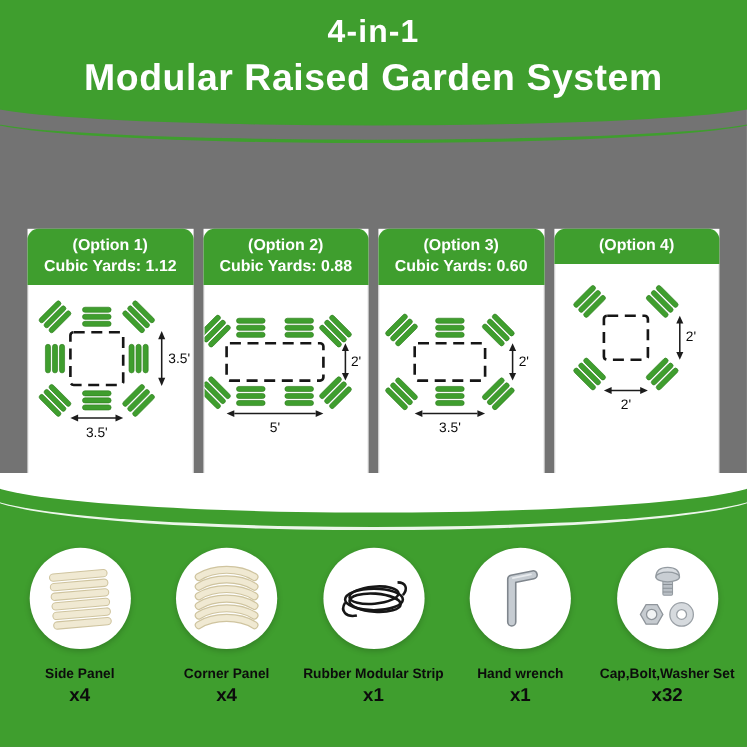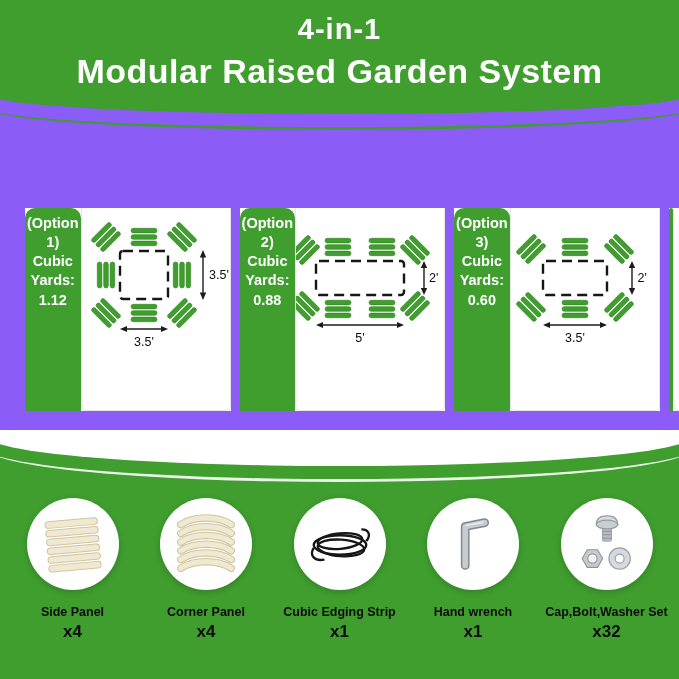--- a/index.html
+++ b/index.html
@@ -1,38 +1,38 @@
 <!DOCTYPE html>
 <html><head>
 <meta charset="utf-8">
 <style>
   * { margin:0; padding:0; box-sizing:border-box; }
   html,body { width:679px; height:679px; }
   body { font-family:"Liberation Sans", sans-serif; background:#fff; overflow:hidden; }
-  .screen { position:relative; width:679px; height:679px; background:#8b5cf6; overflow:hidden; }
+  .screen { position:relative; width:679px; height:679px; background:#737373; overflow:hidden; }
 
   
   .banner {
     position:absolute; top:0; left:-2%; width:104%; height:114px;
     background:#3F9E2E; color:#fff; text-align:center;
     border-bottom-left-radius:50% 20px; border-bottom-right-radius:50% 20px;
     z-index:2;
   }
   .banner-line1 { padding-top:13px; font-size:29px; font-weight:bold; letter-spacing:1px; }
   .banner-line2 { margin-top:6px; font-size:34px; font-weight:bold; letter-spacing:0.5px; }
   .banner-arc {
     position:absolute; top:96px; left:-2%; width:104%; height:34px;
     border-bottom:3px solid #3F9E2E;
     border-bottom-left-radius:50% 22px; border-bottom-right-radius:50% 22px;
     z-index:1;
   }
 
   
   .options-row { position:absolute; top:208px; left:25px; right:25px; display:flex; gap:9px; }
-  .card { flex:1; display:flex; flex-direction:row; background:#fff; }
+  .card { flex:1; display:flex; flex-direction:column; background:#fff; }
   .card-head {
     background:#3F9E2E; color:#fff; text-align:center;
     border-radius:10px 10px 0 0; padding:6px 2px 7px 2px;
     font-weight:bold; font-size:14.5px; line-height:1.32;
   }
   .card-body {
     border:1px solid #e6e6e6; border-top:none; border-radius:0 0 5px 5px;
     height:203px; display:flex; align-items:flex-start; justify-content:center; padding-top:4px;
   }
   svg.diagram { width:148px; height:146px; }
@@ -180,20 +180,21 @@
             <polygon class="arrow-head" points="32,110 39,106.9 39,113.1"></polygon>
             <polygon class="arrow-head" points="96,110 89,106.9 89,113.1"></polygon>
           </g>
           <text class="dim" x="64" y="127" text-anchor="middle">3.5'</text>
         </svg>
       </div>
     </section>
 
     <section class="card">
       <div class="card-head">
+        <div>(Option 4)</div>
       </div>
       <div class="card-body">
         <svg class="diagram" viewBox="0 0 148 140">
           <rect class="bed" x="44" y="40" width="40" height="40" rx="3"></rect>
           <use href="#ph" transform="translate(31,27) rotate(-45) translate(-13,-8.7)"></use>
           <use href="#ph" transform="translate(97,27) rotate(45) translate(-13,-8.7)"></use>
           <use href="#ph" transform="translate(31,93) rotate(45) translate(-13,-8.7)"></use>
           <use href="#ph" transform="translate(97,93) rotate(-45) translate(-13,-8.7)"></use>
           <g>
             <line class="arrow-line" x1="113" y1="46" x2="113" y2="74"></line>
@@ -264,21 +265,21 @@
           <svg width="70" height="70" viewBox="0 0 72 72">
             <g fill="none" stroke="#161616" stroke-width="2.4">
               <ellipse cx="36" cy="37" rx="27" ry="10"></ellipse>
               <ellipse cx="36" cy="33" rx="23" ry="8" transform="rotate(-5 36 33)"></ellipse>
               <ellipse cx="37" cy="40" rx="24" ry="8.5" transform="rotate(4 37 40)"></ellipse>
               <path d="M9,40 C4,48 10,54 20,52"></path>
               <path d="M63,33 C68,27 66,21 58,21"></path>
             </g>
           </svg>
         </div>
-        <div class="part-name">Cubic Edging Strip</div>
+        <div class="part-name">Rubber Modular Strip</div>
         <div class="part-qty">x1</div>
       </div>
 
       <div class="part">
         <div class="part-circle">
           <svg width="70" height="70" viewBox="0 0 72 72">
             <g fill="none" stroke-linecap="round" stroke-linejoin="round">
               <path d="M48,14 L28,18 L28,58" stroke="#7F868D" stroke-width="9"></path>
               <path d="M48,14 L28,18 L28,58" stroke="#C6CCD2" stroke-width="6"></path>
               <path d="M46,13.5 L29,17" stroke="#E8EBEE" stroke-width="1.6"></path>

